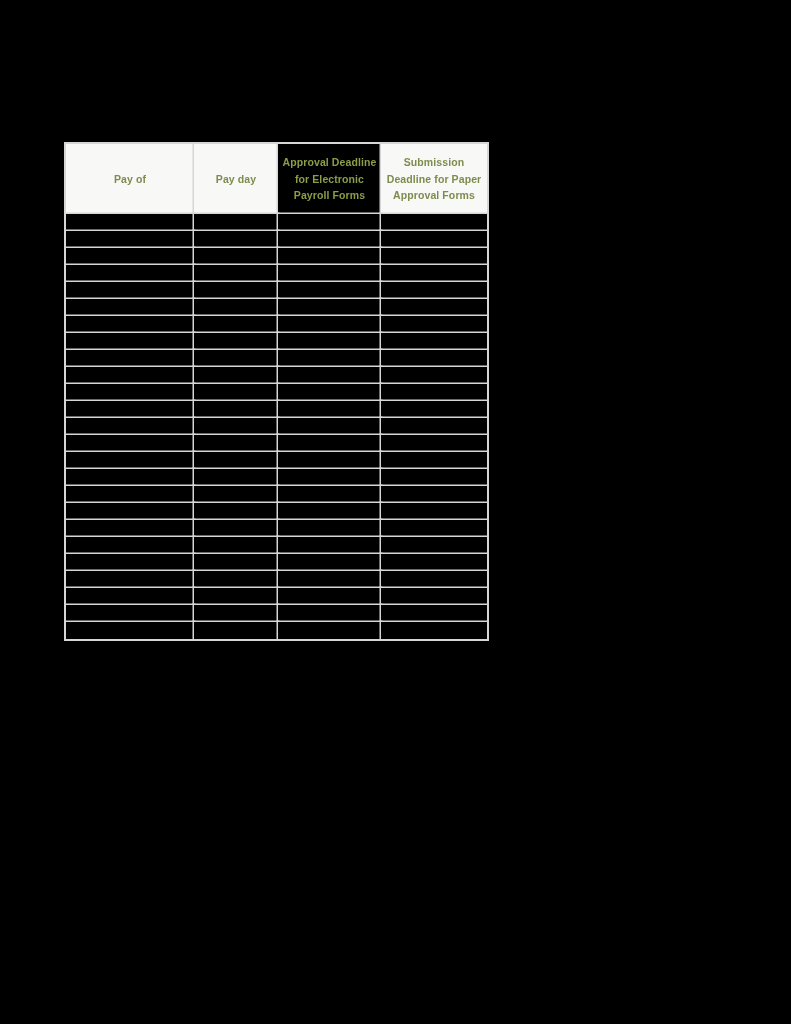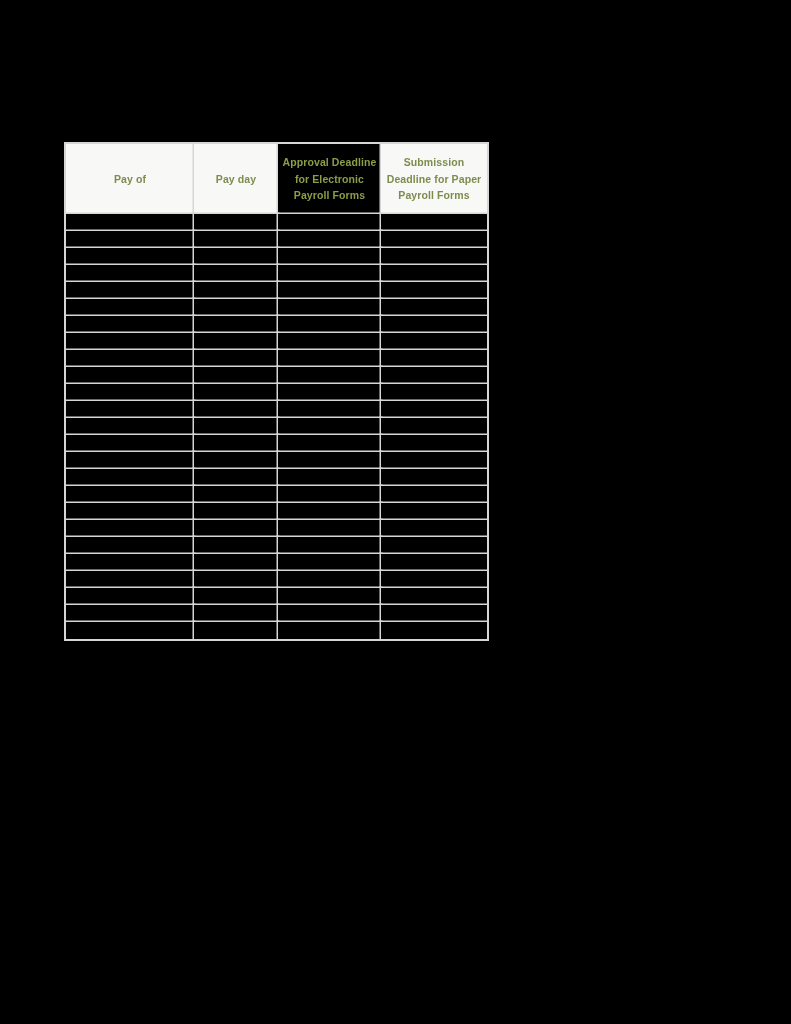--- a/index.html
+++ b/index.html
@@ -105,21 +105,21 @@
           <th>
             <span class="hdr-text">Pay of</span>
           </th>
           <th>
             <span class="hdr-text">Pay day</span>
           </th>
           <th class="redacted-header">
             <span class="hdr-text">Approval Deadline for Electronic Payroll Forms</span>
           </th>
           <th>
-            <span class="hdr-text">Submission Deadline for Paper Payroll Forms</span>
+            <span class="hdr-text">Submission Deadline for Paper Approval Forms</span>
           </th>
         </tr>
       </thead>
 
       <tbody id="table-body">
 
       <tr>
             <td></td>
             <td></td>
             <td></td>

